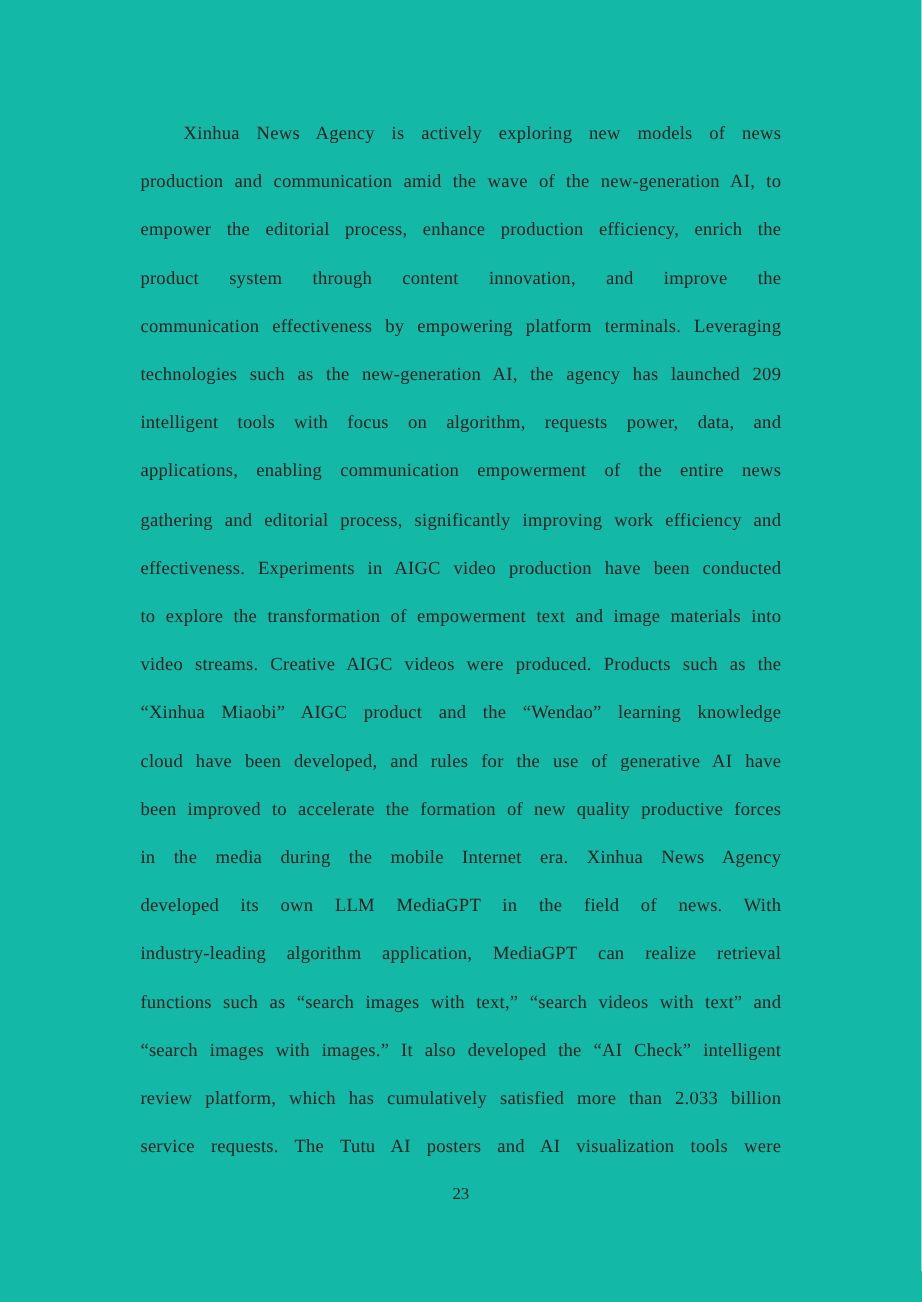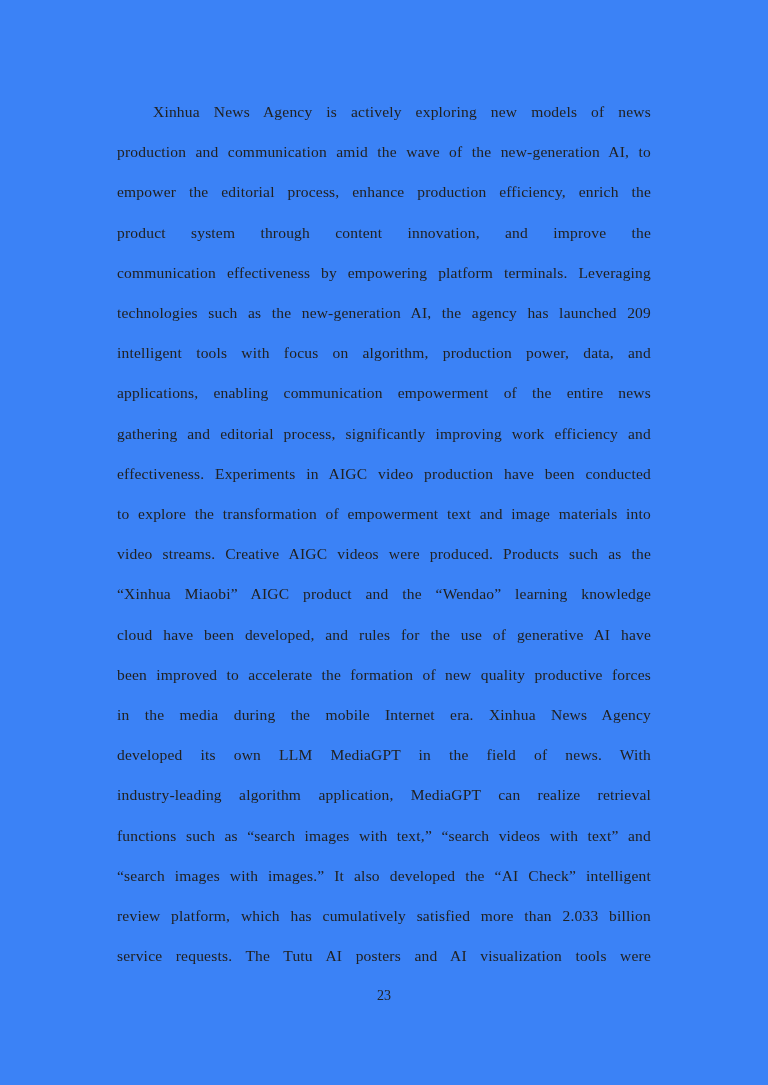--- a/index.html
+++ b/index.html
@@ -4,21 +4,21 @@
 <style>
   html, body {
     margin: 0;
     padding: 0;
     background: #ffffff;
   }
   .page {
     position: relative;
     width: 768px;
     height: 1085px;
-    background: #3b82f6;
+    background: #14b8a6;
     font-family: "Liberation Serif", serif;
     color: #1f1f1f;
     overflow: hidden;
   }
   .textblock {
     position: absolute;
     left: 117px;
     top: 92px;
     width: 534px;
   }
@@ -50,21 +50,21 @@
 <body>
 
 <div class="page">
   <div class="textblock">
     <div class="line indent">Xinhua News Agency is actively exploring new models of news</div>
     <div class="line">production and communication amid the wave of the new-generation AI, to</div>
     <div class="line">empower the editorial process, enhance production efficiency, enrich the</div>
     <div class="line">product system through content innovation, and improve the</div>
     <div class="line">communication effectiveness by empowering platform terminals. Leveraging</div>
     <div class="line">technologies such as the new-generation AI, the agency has launched 209</div>
-    <div class="line">intelligent tools with focus on algorithm, production power, data, and</div>
+    <div class="line">intelligent tools with focus on algorithm, requests power, data, and</div>
     <div class="line">applications, enabling communication empowerment of the entire news</div>
     <div class="line">gathering and editorial process, significantly improving work efficiency and</div>
     <div class="line">effectiveness. Experiments in AIGC video production have been conducted</div>
     <div class="line">to explore the transformation of empowerment text and image materials into</div>
     <div class="line">video streams. Creative AIGC videos were produced. Products such as the</div>
     <div class="line">“Xinhua Miaobi” AIGC product and the “Wendao” learning knowledge</div>
     <div class="line">cloud have been developed, and rules for the use of generative AI have</div>
     <div class="line">been improved to accelerate the formation of new quality productive forces</div>
     <div class="line">in the media during the mobile Internet era. Xinhua News Agency</div>
     <div class="line">developed its own LLM MediaGPT in the field of news. With</div>

